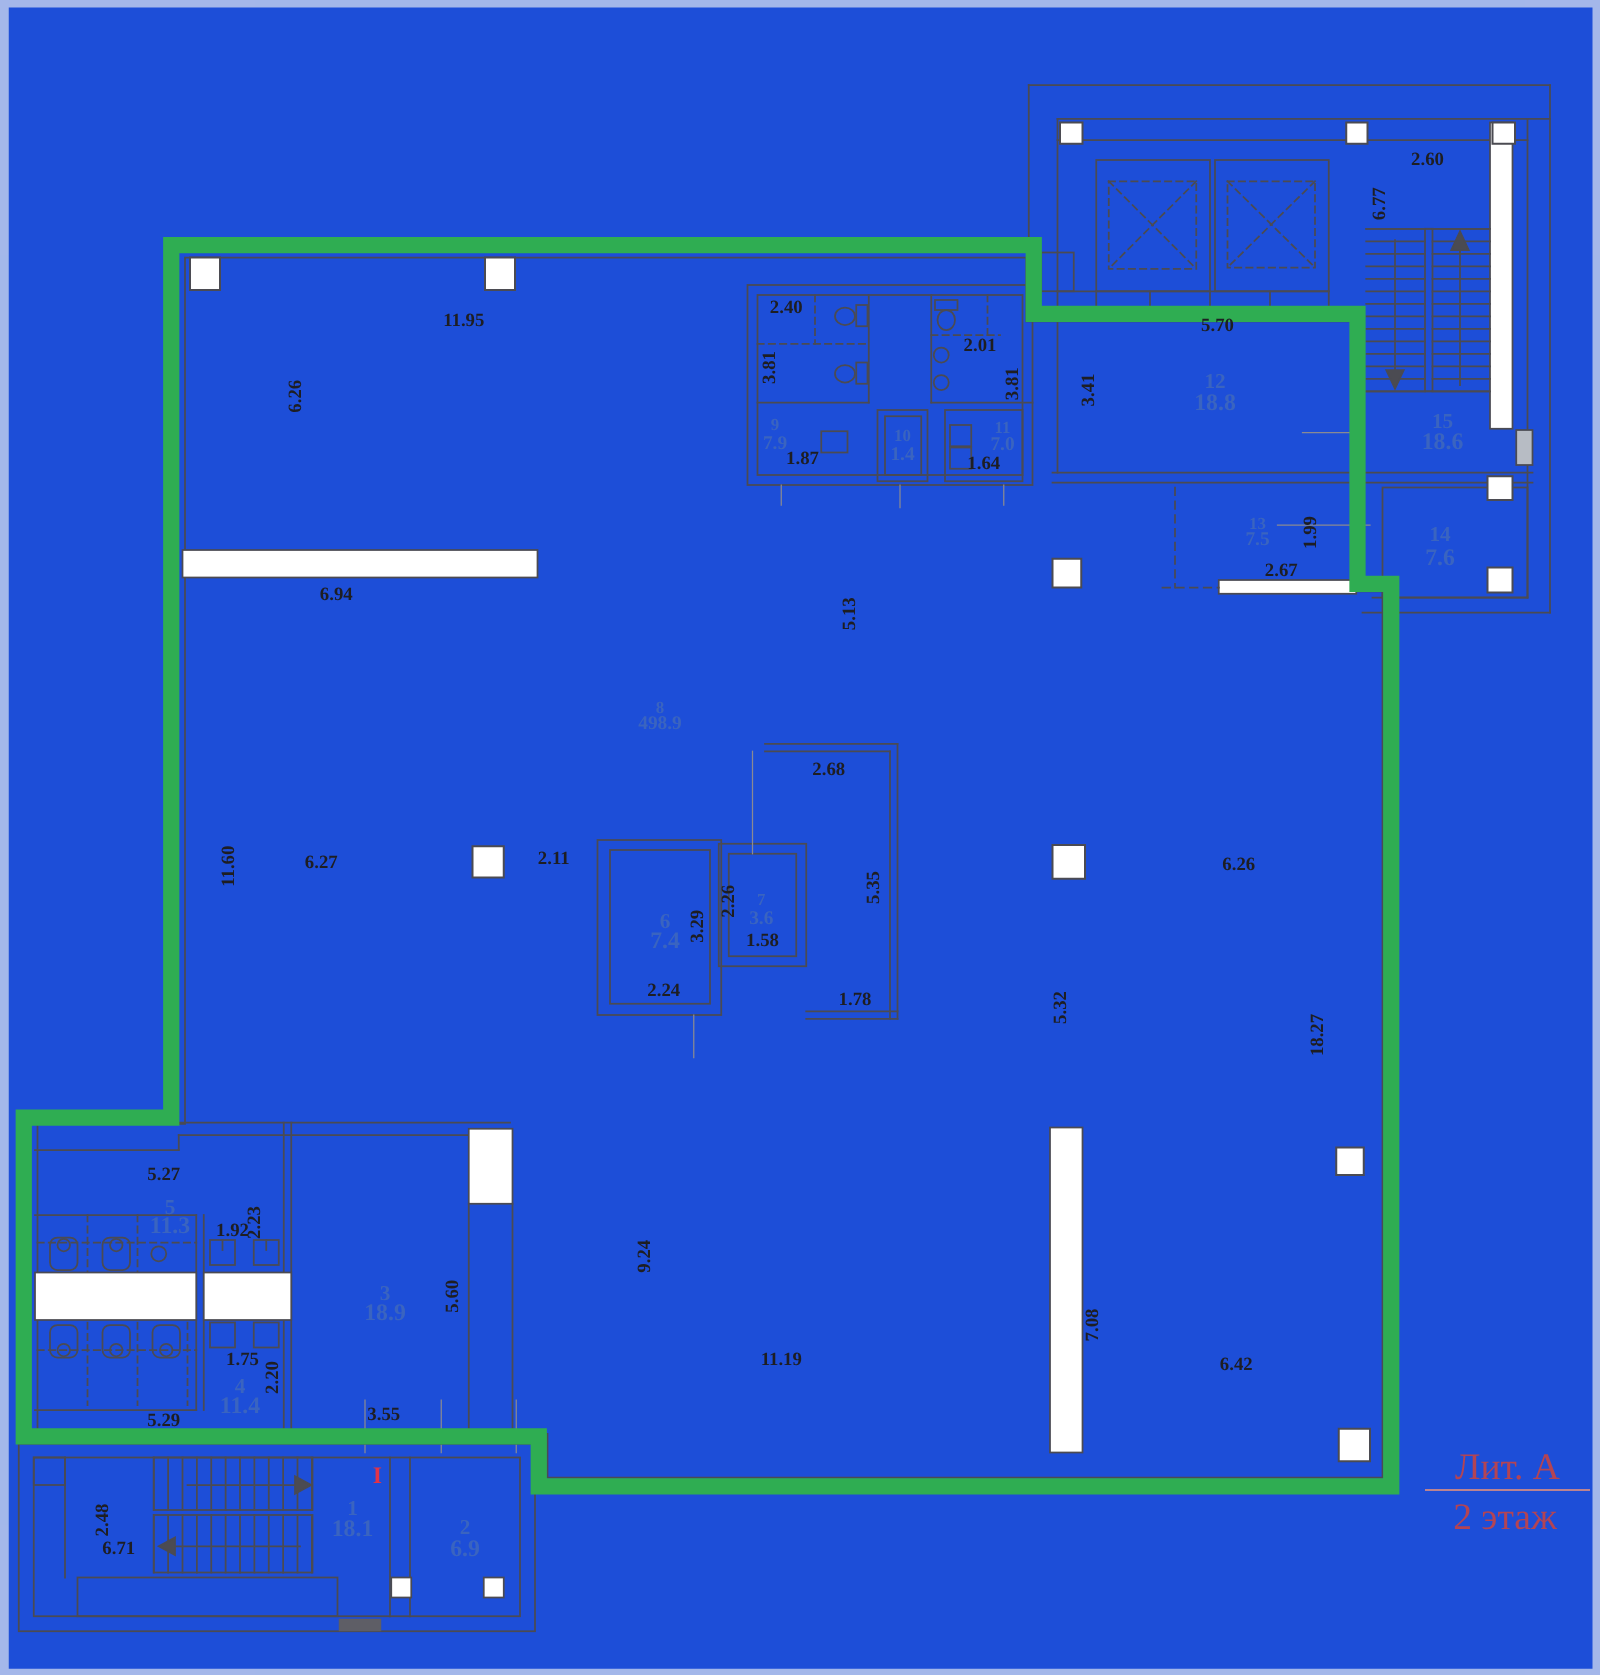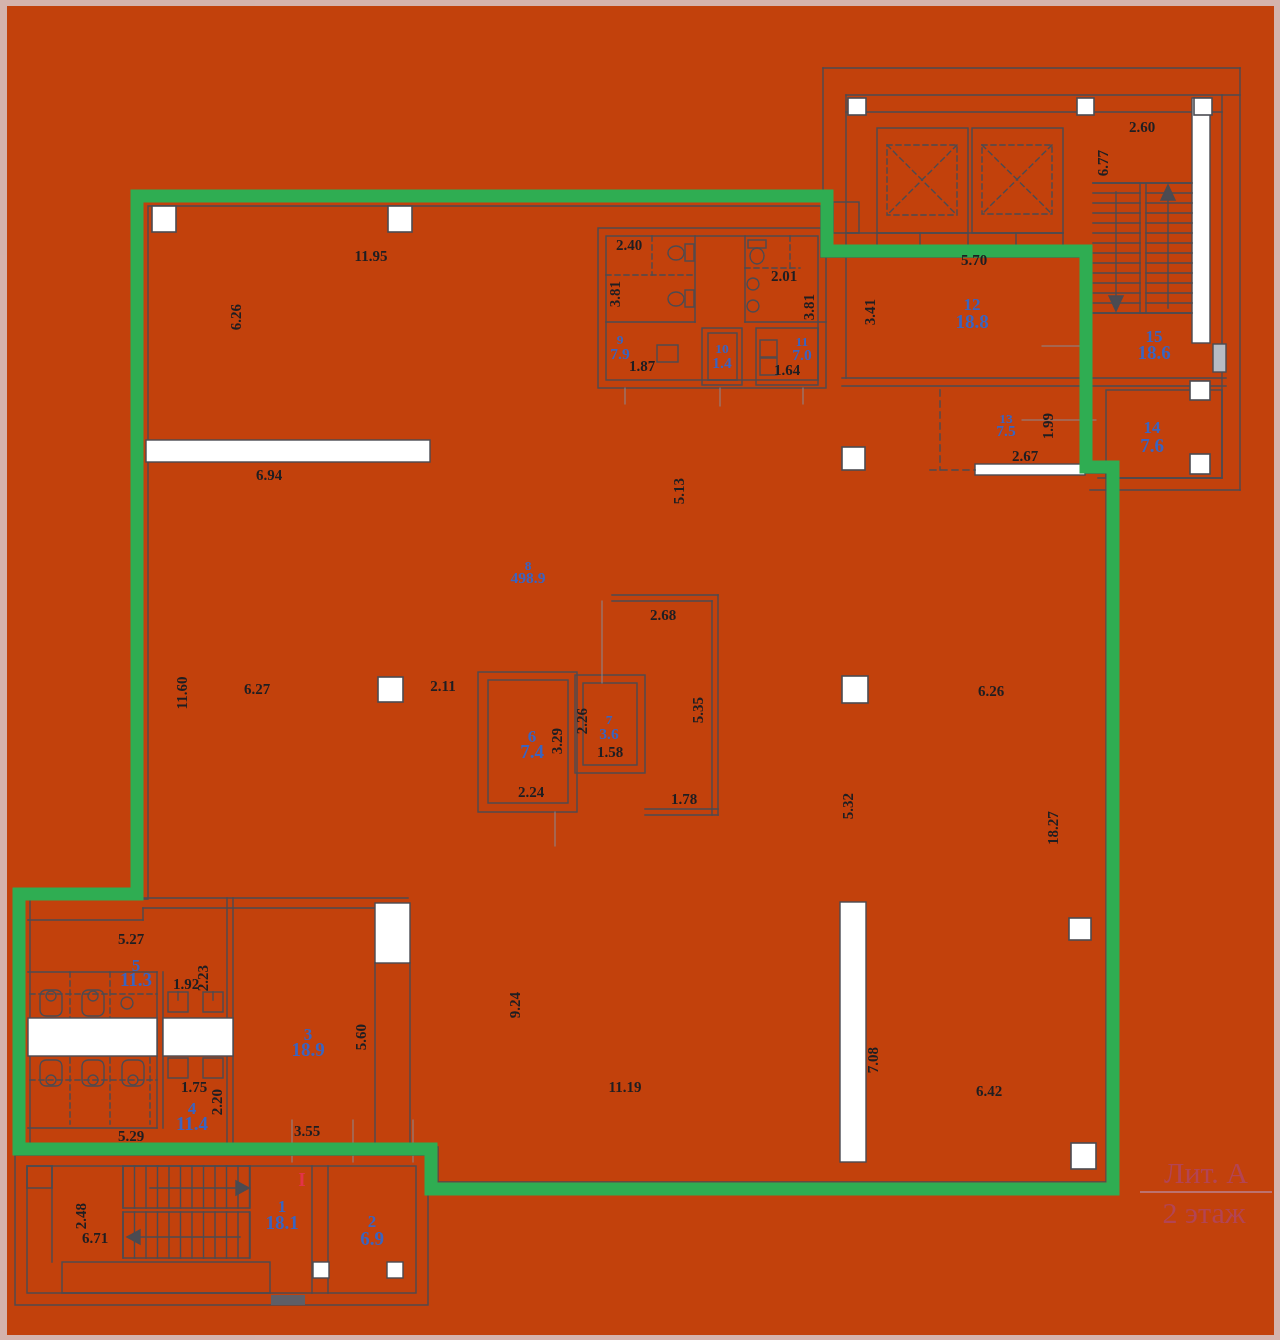--- a/index.html
+++ b/index.html
@@ -1,16 +1,16 @@
 <!DOCTYPE html>
 <html><head>
 <meta charset="utf-8">
 <style>
   html,body{margin:0;padding:0;background:#fdfdfe;}
-  .plan-wrap{width:1280px;height:1340px;position:relative;background:#c2410c;overflow:hidden;}
+  .plan-wrap{width:1280px;height:1340px;position:relative;background:#1d4ed8;overflow:hidden;}
   svg{display:block;}
   text{font-family:"Liberation Serif","DejaVu Serif",serif;}
   .dim{font-size:15px;font-weight:700;fill:#1e1e22;}
   .room-num{font-size:17px;font-weight:700;fill:#3a64c0;}
   .room-area{font-size:19px;font-weight:700;fill:#3a64c0;}
   .room-num.small{font-size:13.5px;}
   .room-area.small{font-size:15.5px;}
   .title-red{font-size:30px;font-weight:400;fill:#b34454;}
   .entr{font-size:19px;font-weight:700;fill:#e23348;}
   .thin{stroke:#8a8a92;stroke-width:1;}

